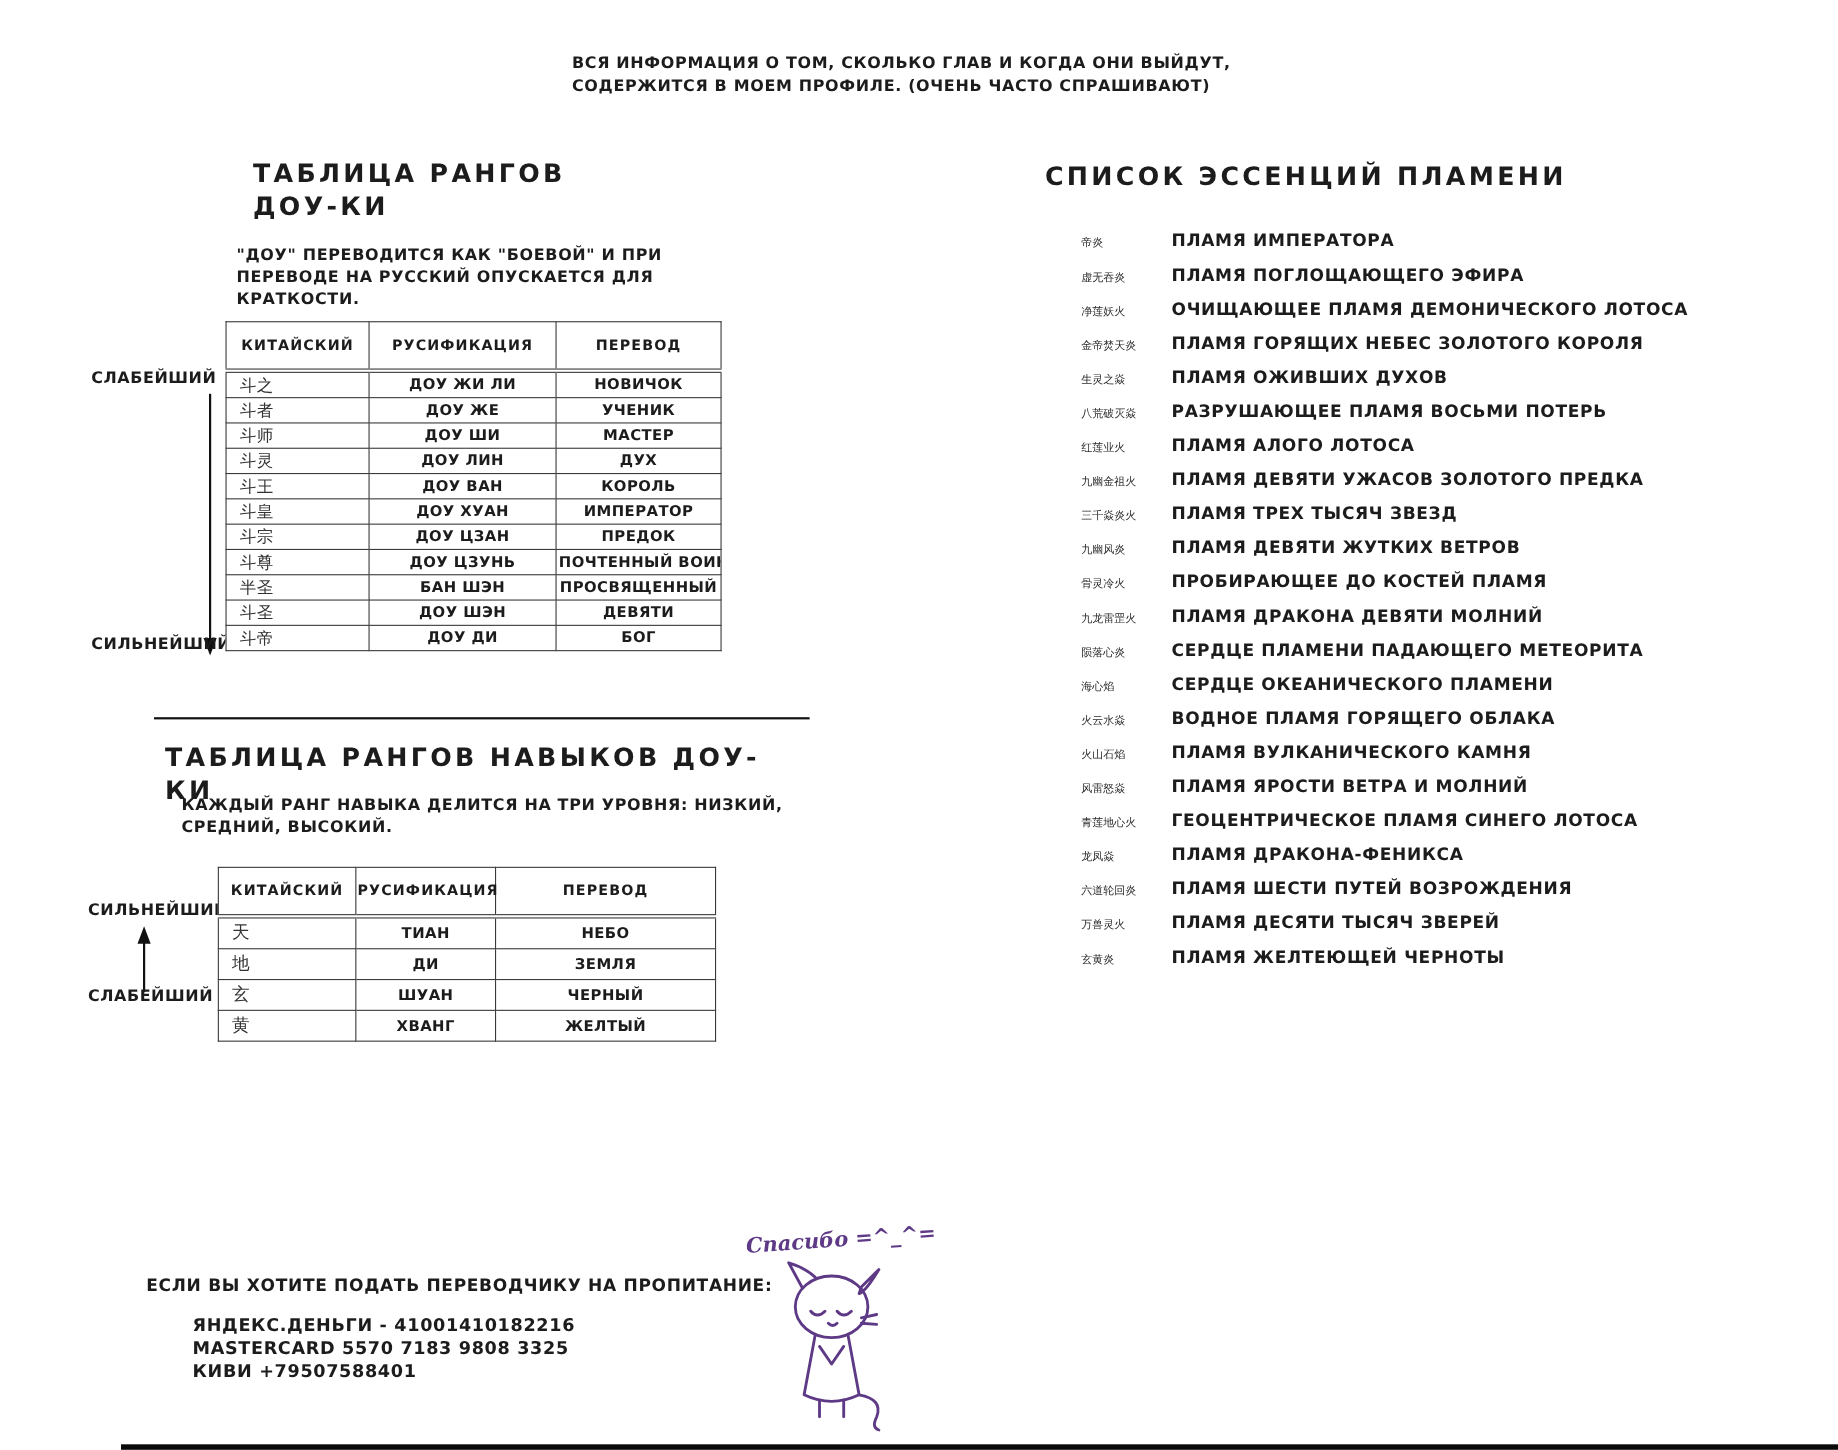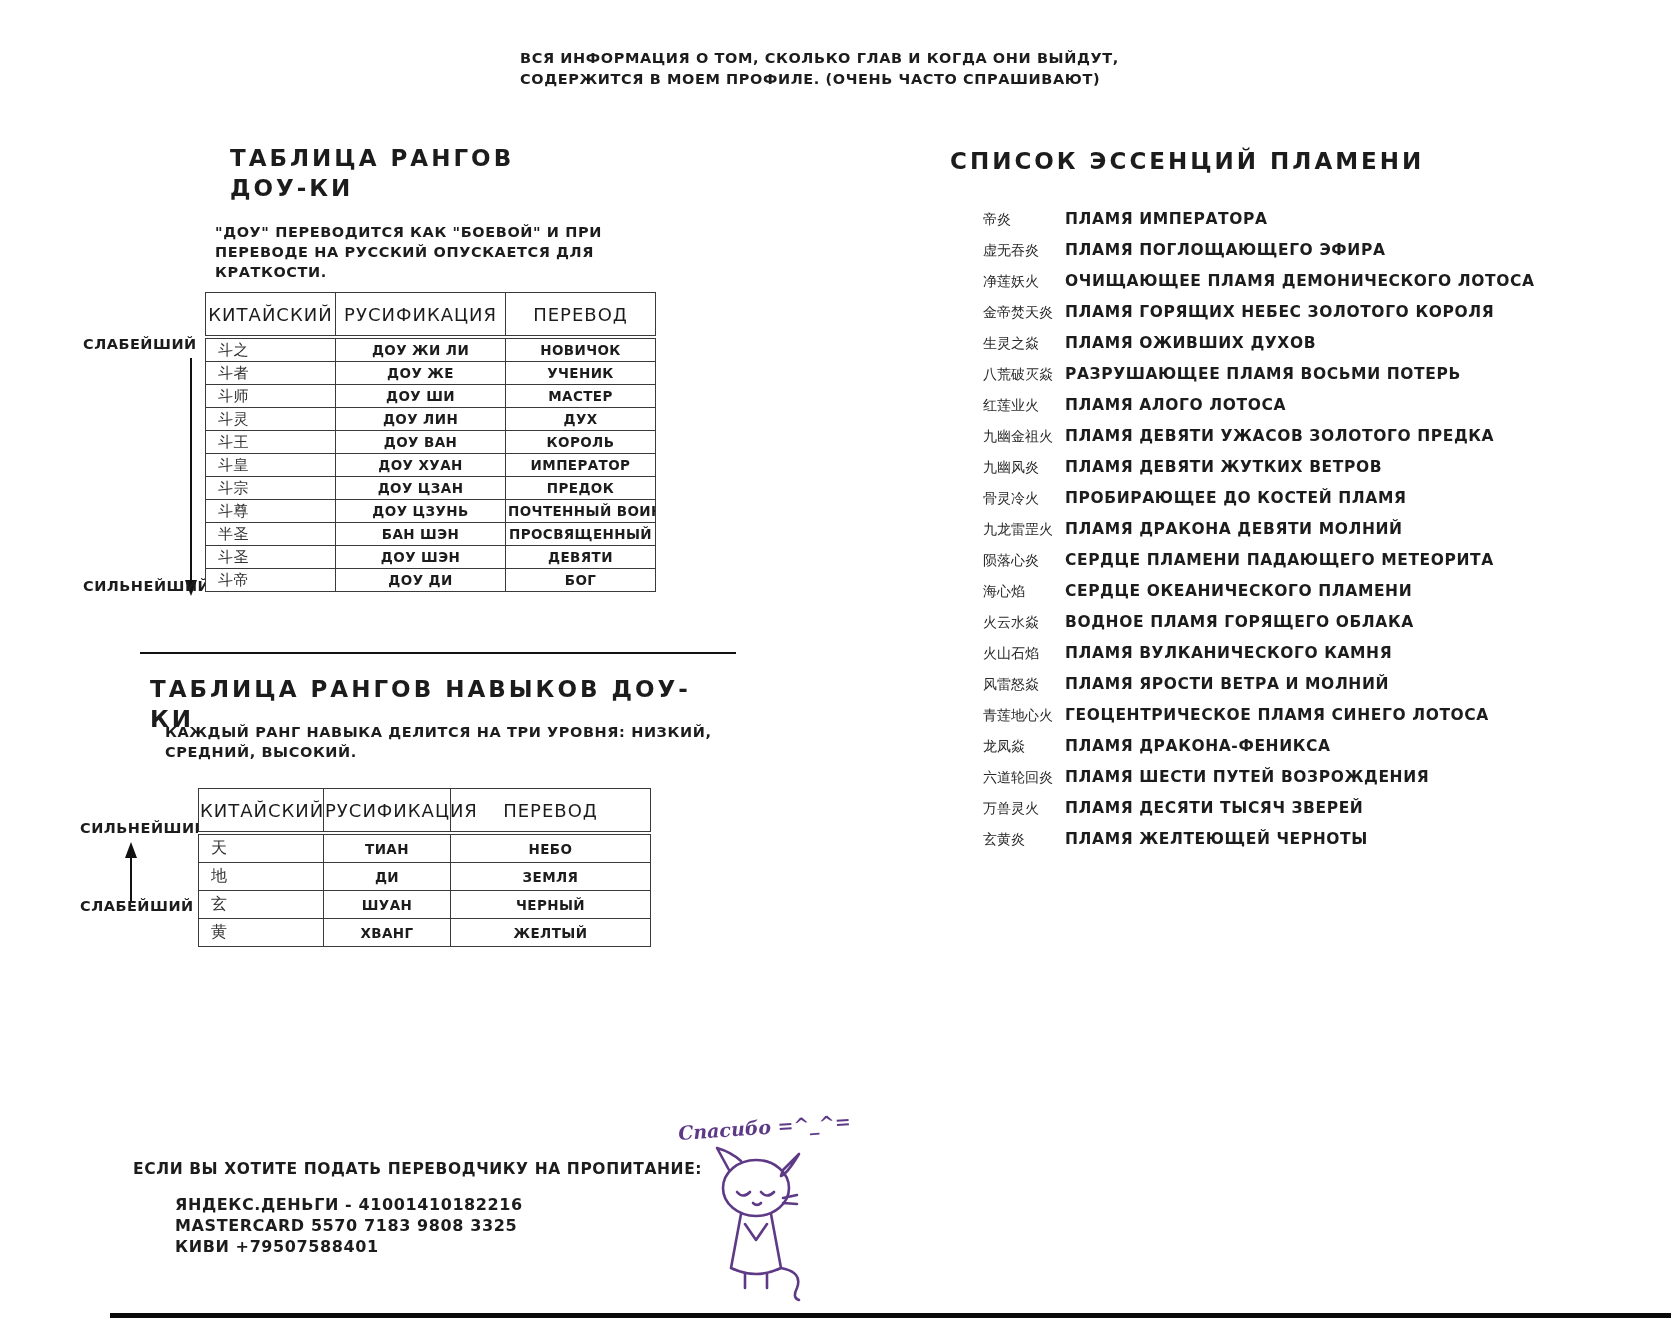--- a/index.html
+++ b/index.html
@@ -16,39 +16,39 @@
   .top-note{left:520px;top:48px;width:720px;font-size:14.5px;line-height:21px;}
 
   
   .sec-title{font-size:23px;letter-spacing:3px;line-height:30px;}
   .sec-note{font-size:14.5px;line-height:20px;}
 
   
   table.rank{border-collapse:collapse;table-layout:fixed;background:#fff;}
   table.rank, table.rank td, table.rank th{border:1.5px solid #3a3a3a;}
   table.rank th{
-    height:40px;font-size:18px;font-weight:normal;letter-spacing:1px;
+    height:40px;font-size:13px;font-weight:bold;letter-spacing:1px;
     border-bottom:4px double #3a3a3a;
     text-align:center;
   }
   table.rank td{height:22px;font-size:13.5px;font-weight:bold;letter-spacing:0.4px;
     text-align:center;padding:0 2px;white-space:nowrap;overflow:hidden;}
   table.rank td.cn{text-align:left;padding-left:12px;font-weight:normal;font-size:15px;color:#333;}
   #skills-table td{height:27px;}
   #skills-table td.cn{font-size:16px;}
 
   
   .side-label{font-size:14.5px;font-weight:bold;letter-spacing:0.5px;width:115px;text-align:left;}
   .arrow-svg{overflow:visible;}
 
   
   .flames-title{left:950px;top:148px;width:500px;font-size:23px;letter-spacing:3px;}
   .flames-list{left:983px;top:210px;width:600px;}
   .flame-item{display:flex;align-items:baseline;height:22px;margin-bottom:9px;}
-  .flame-cn{width:82px;flex:0 0 82px;font-size:14px;color:#2a2a2a;white-space:nowrap;}
+  .flame-cn{width:82px;flex:0 0 82px;font-size:10px;color:#2a2a2a;white-space:nowrap;}
   .flame-ru{font-size:15.5px;font-weight:bold;letter-spacing:0.6px;white-space:nowrap;}
 
   
   .divider{left:140px;top:652px;width:596px;height:0;border-top:2px solid #111;}
 
   
   .donation-intro{left:133px;top:1160px;font-size:15.5px;}
   .donation-lines{left:175px;top:1194px;font-size:16px;line-height:21px;}
 
   
@@ -237,20 +237,24 @@
     <span class="flame-cn">八荒破灭焱</span>
     <span class="flame-ru">РАЗРУШАЮЩЕЕ ПЛАМЯ ВОСЬМИ ПОТЕРЬ</span>
   </div>
     <div class="flame-item">
     <span class="flame-cn">红莲业火</span>
     <span class="flame-ru">ПЛАМЯ АЛОГО ЛОТОСА</span>
   </div>
     <div class="flame-item">
     <span class="flame-cn">九幽金祖火</span>
     <span class="flame-ru">ПЛАМЯ ДЕВЯТИ УЖАСОВ ЗОЛОТОГО ПРЕДКА</span>
+  </div>
+    <div class="flame-item">
+    <span class="flame-cn">三千焱炎火</span>
+    <span class="flame-ru">ПЛАМЯ ТРЕХ ТЫСЯЧ ЗВЕЗД</span>
   </div>
     <div class="flame-item">
     <span class="flame-cn">九幽风炎</span>
     <span class="flame-ru">ПЛАМЯ ДЕВЯТИ ЖУТКИХ ВЕТРОВ</span>
   </div>
     <div class="flame-item">
     <span class="flame-cn">骨灵冷火</span>
     <span class="flame-ru">ПРОБИРАЮЩЕЕ ДО КОСТЕЙ ПЛАМЯ</span>
   </div>
     <div class="flame-item">

